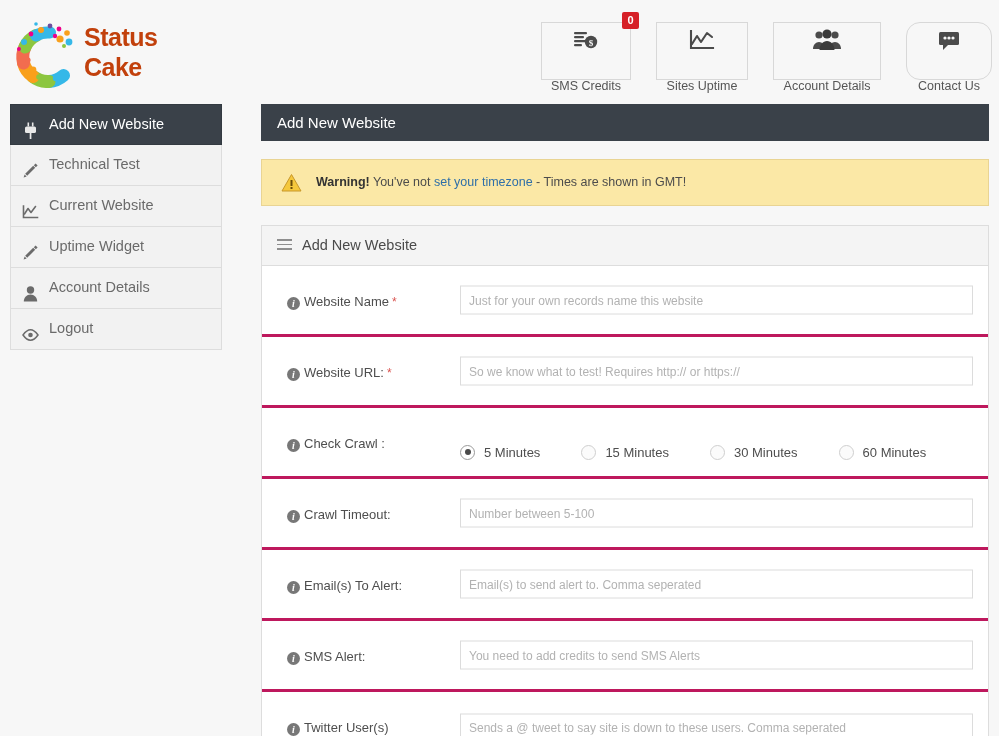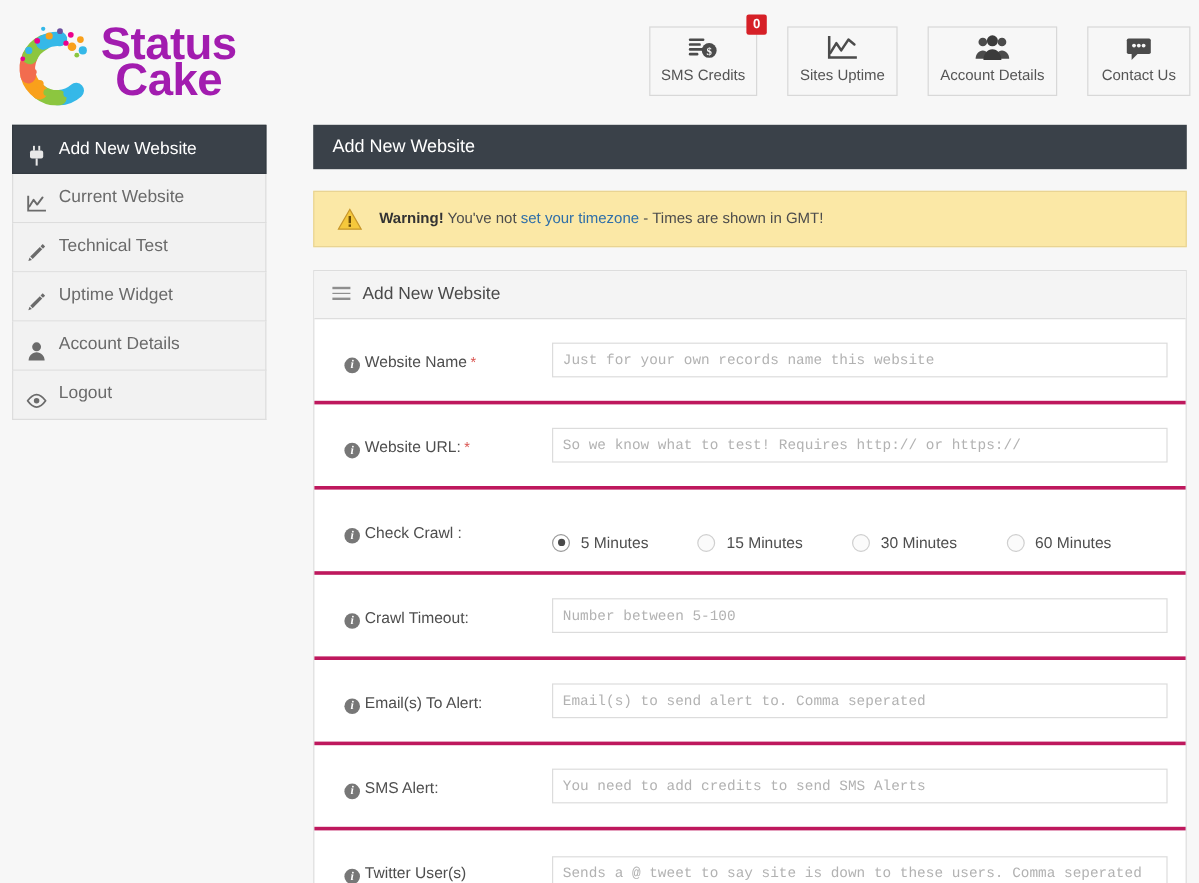--- a/index.html
+++ b/index.html
@@ -22,25 +22,24 @@
   #logo-wrap {
     position: absolute; left: 11px; top: 17px;
     width: 210px; height: 72px;
   }
   #logo-mark {
     position: absolute; left: 0; top: 3px;
     width: 68px; height: 68px;
   }
   #logo-text {
     position: absolute; left: 73px; top: 5px;
-    font-size: 38px; line-height: 30px;
+    font-size: 25px; line-height: 30px;
     font-weight: bold;
-    color: #a21caf;
+    color: #c2410c;
     letter-spacing: -0.5px;
-    text-align: center;
   }
   #logo-text .l2 { display: block; }
 
   .navbtn {
     position: absolute; top: 22px;
     height: 58px;
     background: #f7f7f7;
     border: 1px solid #d8d8d8;
     text-align: center;
     cursor: pointer;
@@ -48,25 +47,26 @@
   .navbtn .nb-icon {
     display: block; height: 28px; margin-top: 5px;
     color: #4b4b4b;
   }
   .navbtn .nb-icon svg { display: inline-block; vertical-align: top; }
   .navbtn .nb-label {
     display: block;
     font-size: 12.5px;
     color: #555;
     line-height: 14px;
+    margin-top: 23px;
   }
   #nav-sms      { left: 541px; width: 90px; }
   #nav-uptime   { left: 656px; width: 92px; }
   #nav-account  { left: 773px; width: 108px; }
-  #nav-contact  { left: 906px; width: 86px; }
+  #nav-contact  { left: 906px; width: 86px; border-radius: 14px; }
 
   #sms-badge {
     position: absolute; right: -9px; top: -11px;
     min-width: 17px; height: 17px;
     background: #d62027;
     color: #fff;
     font-size: 11px; font-weight: bold;
     line-height: 17px;
     border-radius: 2px;
     padding: 0 3px;
@@ -193,21 +193,21 @@
 
   .finput {
     position: absolute; left: 198px; top: 50%;
     transform: translateY(-50%);
     width: 513px; height: 29px;
     background: #ffffff;
     border: 1px solid #dcdcdc;
     padding: 0 8px;
     font-size: 12px;
     color: #333;
-    font-family: Liberation Mono, monospace;
+    font-family: Liberation Sans, sans-serif;
     outline: none;
   }
   .finput::placeholder { color: #b2b2b2; }
 
   .radios {
     position: absolute; left: 198px; top: 0;
     height: 100%;
     display: flex; align-items: center;
   }
   .radio-opt {
@@ -339,37 +339,37 @@
         <rect x="9.9" y="0.5" width="1.6" height="4"></rect>
         <rect x="3" y="4.5" width="11" height="6.5" rx="1.6"></rect>
         <rect x="7.7" y="11" width="1.7" height="6"></rect>
       </svg>
     </span>
     <span>Add New Website</span>
   </div>
 
   <div class="side-item">
     <span class="side-ico">
-      <svg width="17" height="18" viewBox="0 0 17 18" fill="none" stroke="currentColor" stroke-width="1.6">
-        <polyline points="1.5,3 1.5,14.5 15.5,14.5" stroke-linecap="square"></polyline>
-        <polyline points="2.5,11 6,5.5 9,9.5 13.5,3.5" stroke-linejoin="round" stroke-linecap="round"></polyline>
-      </svg>
-    </span>
-    <span>Current Website</span>
-  </div>
-
-  <div class="side-item">
-    <span class="side-ico">
       <svg width="17" height="18" viewBox="0 0 17 18" fill="currentColor">
         <path d="M13.6 1.4l2 2-1.8 1.8-2-2z"></path>
         <path d="M11.2 3.8l2 2-8 8-2-2z"></path>
         <path d="M2.6 12.6l2 2-3 1z"></path>
       </svg>
     </span>
     <span>Technical Test</span>
+  </div>
+
+  <div class="side-item">
+    <span class="side-ico">
+      <svg width="17" height="18" viewBox="0 0 17 18" fill="none" stroke="currentColor" stroke-width="1.6">
+        <polyline points="1.5,3 1.5,14.5 15.5,14.5" stroke-linecap="square"></polyline>
+        <polyline points="2.5,11 6,5.5 9,9.5 13.5,3.5" stroke-linejoin="round" stroke-linecap="round"></polyline>
+      </svg>
+    </span>
+    <span>Current Website</span>
   </div>
 
   <div class="side-item">
     <span class="side-ico">
       <svg width="17" height="18" viewBox="0 0 17 18" fill="currentColor">
         <path d="M13.6 1.4l2 2-1.8 1.8-2-2z"></path>
         <path d="M11.2 3.8l2 2-8 8-2-2z"></path>
         <path d="M2.6 12.6l2 2-3 1z"></path>
       </svg>
     </span>

